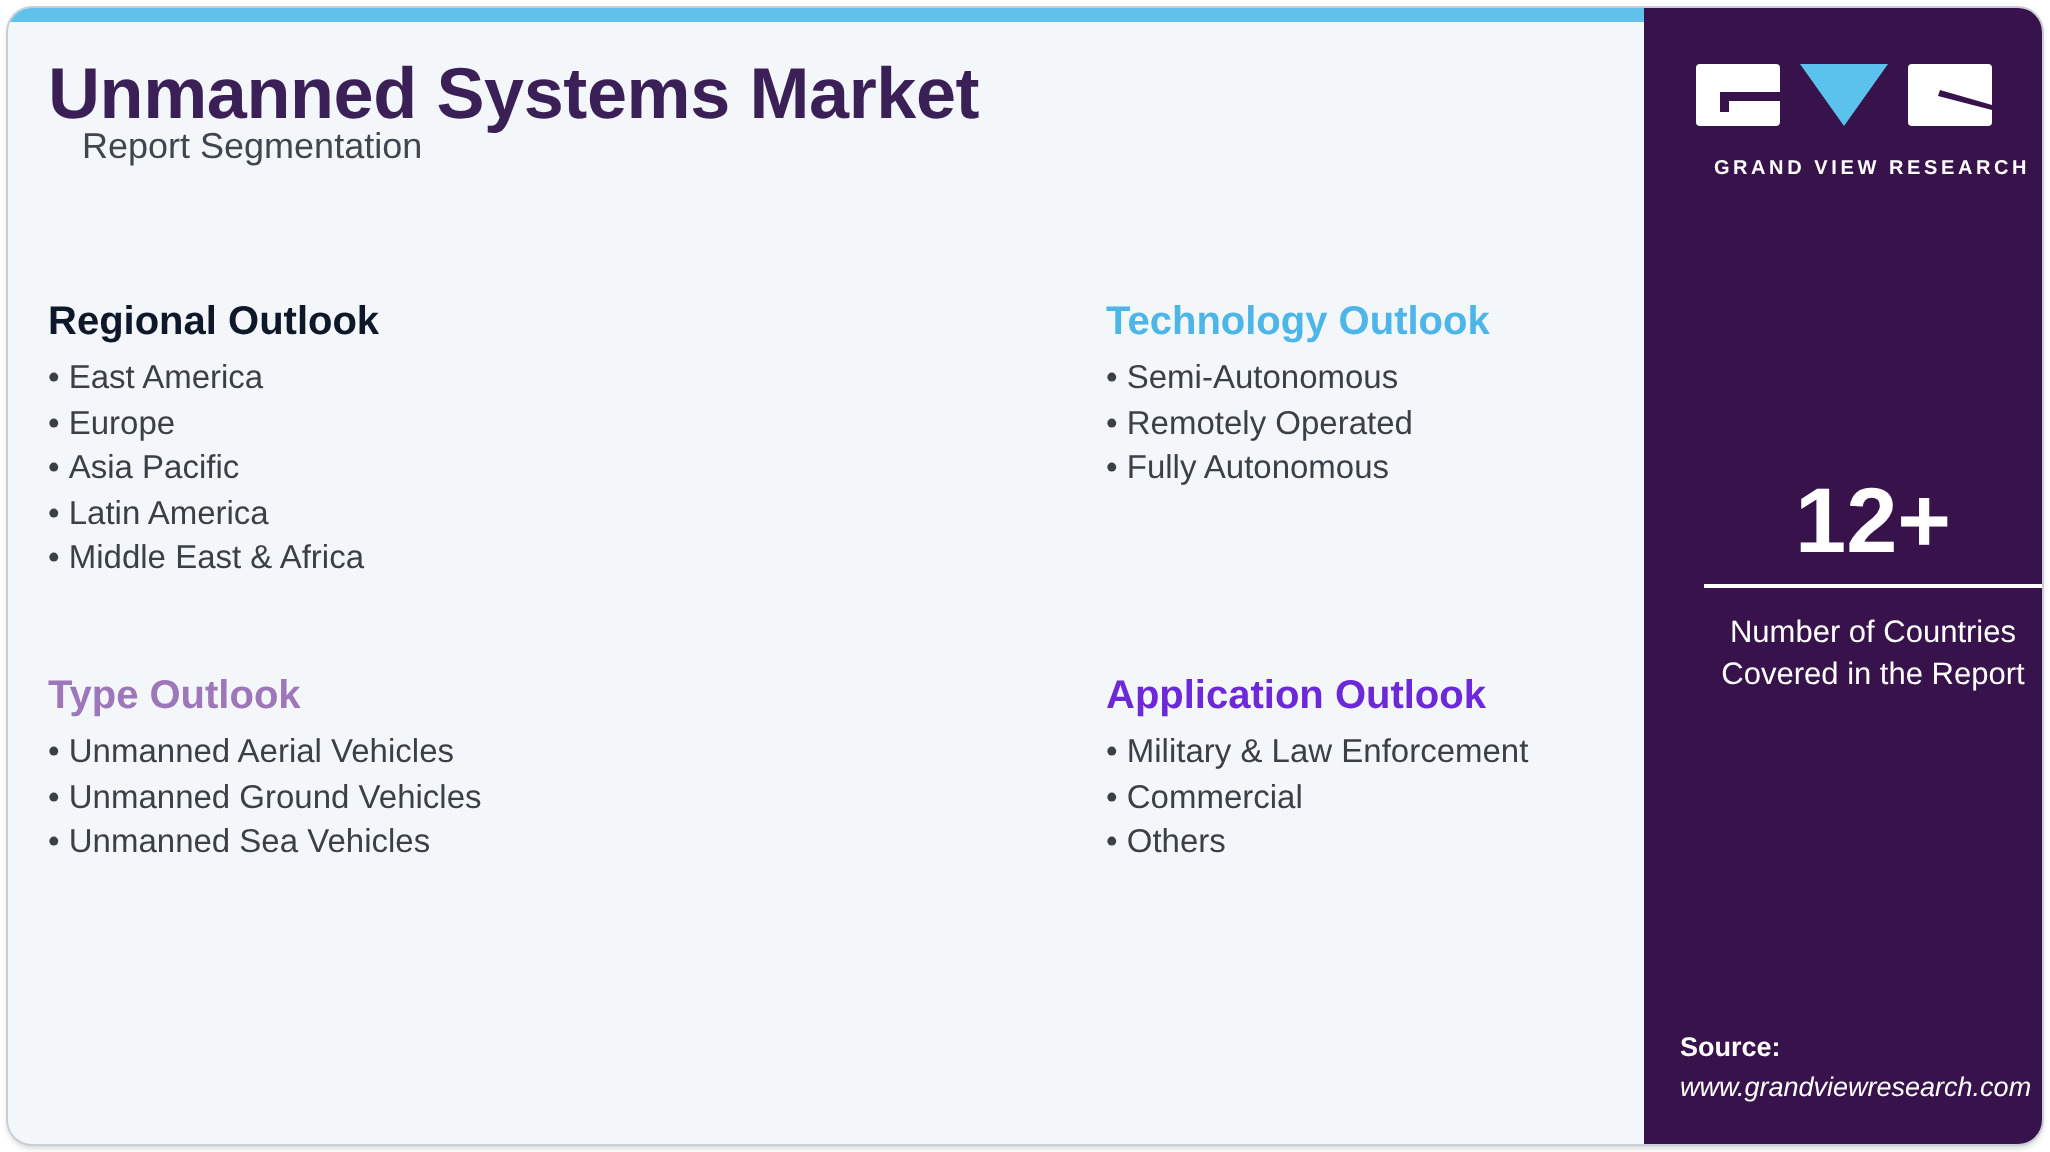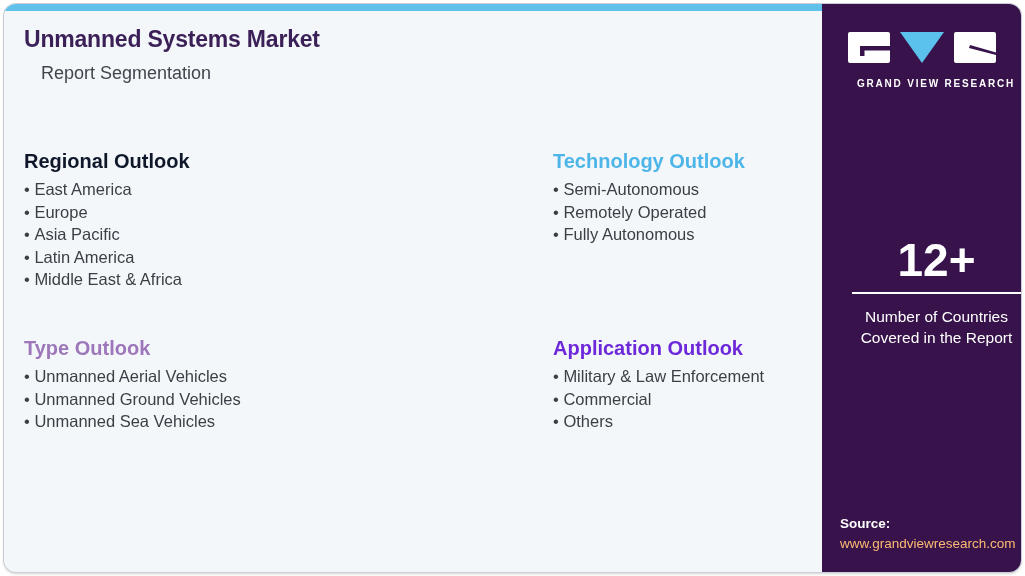--- a/index.html
+++ b/index.html
@@ -12,21 +12,21 @@
   .card{
     position:absolute;left:4px;top:4px;width:1017px;height:568px;
     background:#f3f7fa;border-radius:12px;overflow:hidden;
     box-shadow:0 0 0 1px #c9ced6, 0 2px 3px rgba(0,0,0,0.18);
   }
   .topbar{
     position:absolute;left:0;top:0;height:7px;width:818px;background:#60c2eb;
   }
   .page-title{
     position:absolute;left:20px;top:22px;margin:0;
-    font-size:23px;font-weight:bold;color:#3b1f57;letter-spacing:-0.2px;
+    font-size:36px;font-weight:bold;color:#3b1f57;letter-spacing:-0.2px;
   }
   .page-subtitle{
     position:absolute;left:37px;top:59px;
     font-size:18px;color:#41464e;
   }
   .section{position:absolute;width:275px;}
   .section h2{margin:0 0 5px 0;font-size:20px;font-weight:bold;}
   .section ul{list-style:none;margin:0;padding:0;font-size:16.5px;color:#3b3f46;}
   .section li{line-height:22.5px;}
   .section li::before{content:"\2022\00a0";color:#3b3f46;}
@@ -48,21 +48,21 @@
   .logo{position:absolute;left:0;top:26px;width:199px;text-align:center;}
   .logo-name{
     margin-top:6px;font-size:10px;font-weight:bold;letter-spacing:1.8px;color:#ffffff;padding-left:29px;
   }
   .stat{position:absolute;left:0;top:232px;width:229px;text-align:center;}
   .stat-value{font-size:46px;font-weight:bold;line-height:48px;}
   .stat-divider{width:170px;margin:8px auto 8px auto;border-top:2px solid #ffffff;}
   .stat-label{width:185px;margin:12px auto;font-size:15.5px;line-height:21px;}
   .source{position:absolute;left:18px;top:510px;font-size:13.5px;line-height:20px;}
   .source .src-label{font-weight:bold;}
-  .source .src-url{color:#fdba74;text-decoration:none;}
+  .source .src-url{color:#ffffff;text-decoration:none;font-style:italic;}
 </style>
 </head>
 <body>
 
 <div class="page">
   <div class="card">
     <div class="topbar"></div>
 
     <h1 class="page-title">Unmanned Systems Market</h1>
     <div class="page-subtitle">Report Segmentation</div>

